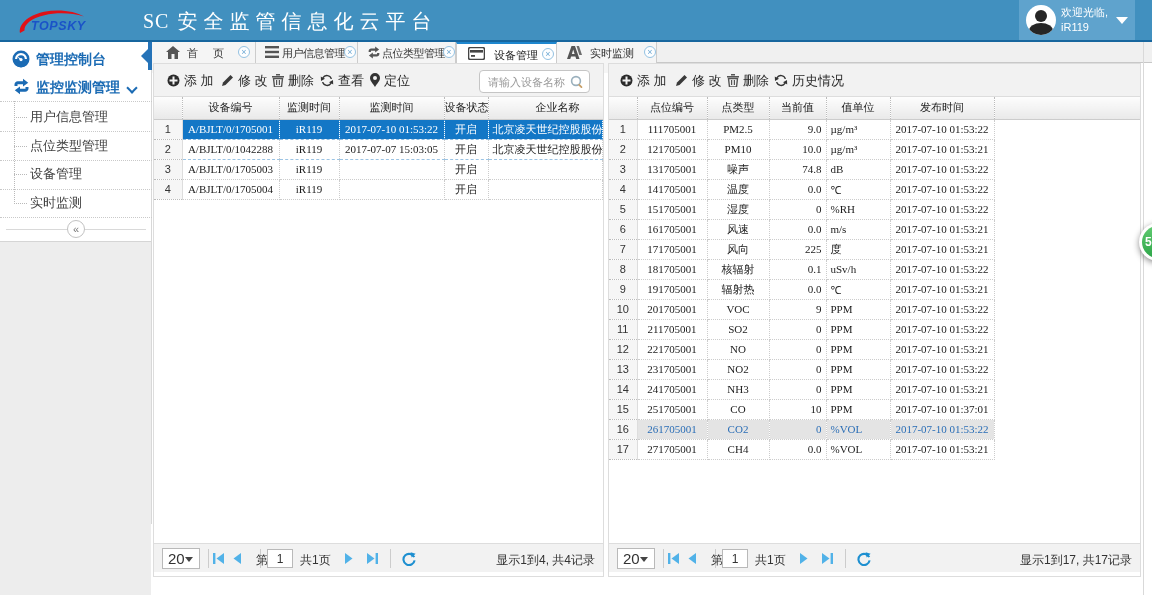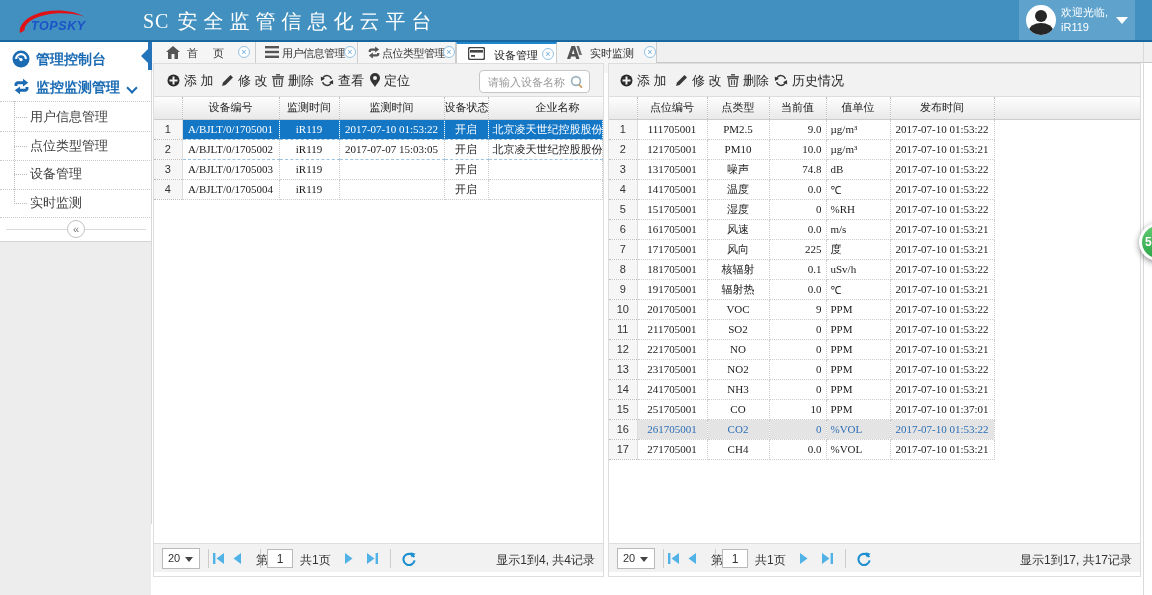--- a/index.html
+++ b/index.html
@@ -93,21 +93,21 @@
 tr.sel td.rn { background:#f6f6f6; color:#333; border-right:1px solid #ddd; }
 tr.ov td { border-bottom:1px dashed #9cc4e4; }
 tr.hov td { background:#e4e4e4; color:#2a6db5; }
 tr.hov td.rn { background:#f6f6f6; color:#333; }
 .dg td.e { border-bottom:none; border-right:none; background:#fff !important; }
 .dg th:last-child { border-right:none;padding-left:24px; }
 
 .pager { position:absolute; left:0; right:0; top:479px; height:29px;
   background:#f2f2f2; border-top:1px solid #ddd; font-size:12px; color:#333; }
 .pager .sel { position:absolute; left:8px; top:4px; width:38px; height:21px;
-  background:#fff; border:1px solid #b9b9b9; font-size:11px; color:#333;
+  background:#fff; border:1px solid #b9b9b9; font-size:15px; color:#333;
   line-height:19px; padding-left:5px; }
 .pager .sel:after { content:""; position:absolute; right:6px; top:8px;
   border-left:4px solid transparent; border-right:4px solid transparent;
   border-top:5px solid #444; }
 .psep { position:absolute; top:5px; height:19px; border-left:1px solid #ccc; }
 .pgi { position:absolute; top:8px; }
 .pin { position:absolute; left:113px; top:5px; width:26px; height:19px;
   background:#fff; border:1px solid #b9b9b9; text-align:center; line-height:18px; }
 .ptext { position:absolute; top:8px; }
 .pright { position:absolute; right:8px; top:8px; }
@@ -277,21 +277,21 @@
       <tr class="sel">
             <td class="rn">1</td>
             <td>A/BJLT/0/1705001</td>
             <td>iR119</td>
             <td>2017-07-10 01:53:22</td>
             <td>开启</td>
             <td class="L">北京凌天世纪控股股份有限公司</td>
           </tr>
       <tr class="ov">
             <td class="rn">2</td>
-            <td>A/BJLT/0/1705002</td>
+            <td>A/BJLT/0/1042288</td>
             <td>iR119</td>
             <td>2017-07-07 15:03:05</td>
             <td>开启</td>
             <td class="L">北京凌天世纪控股股份有限公司</td>
           </tr>
       <tr>
             <td class="rn">3</td>
             <td>A/BJLT/0/1705003</td>
             <td>iR119</td>
             <td></td>

